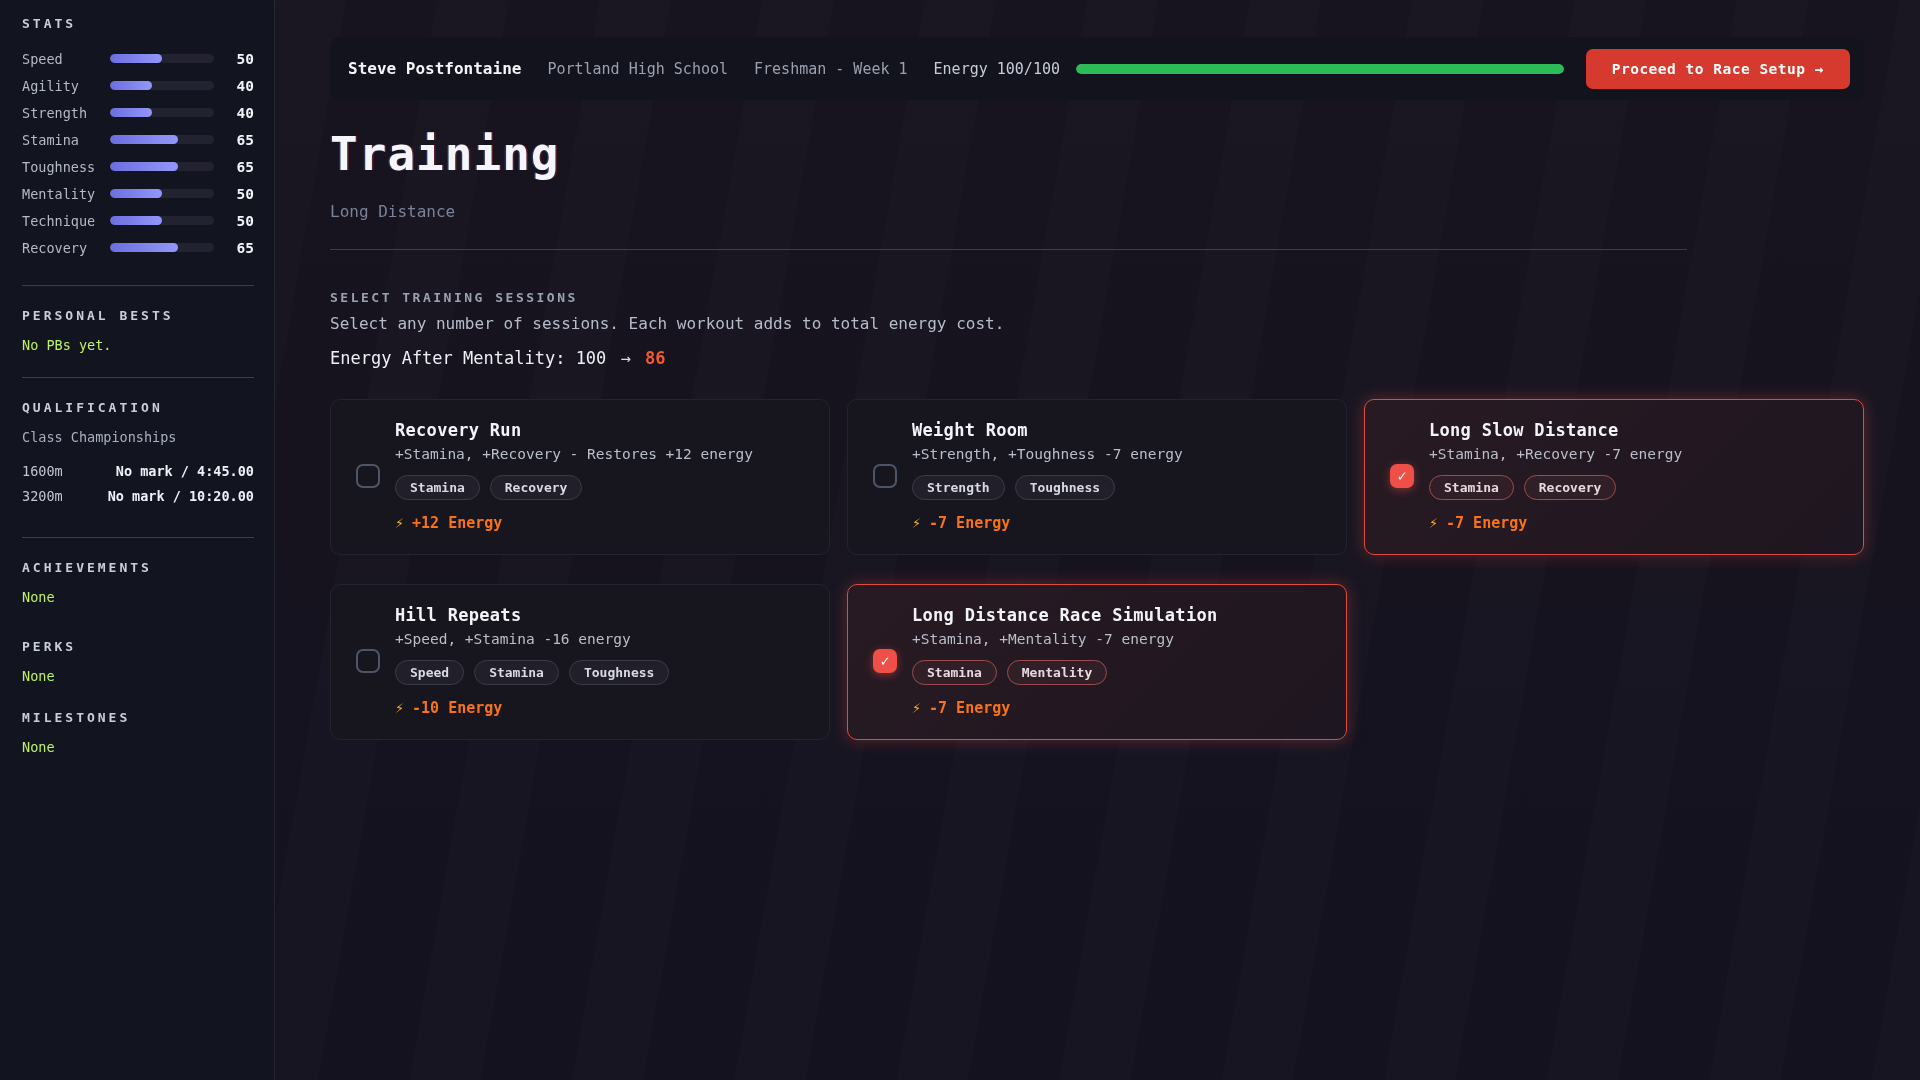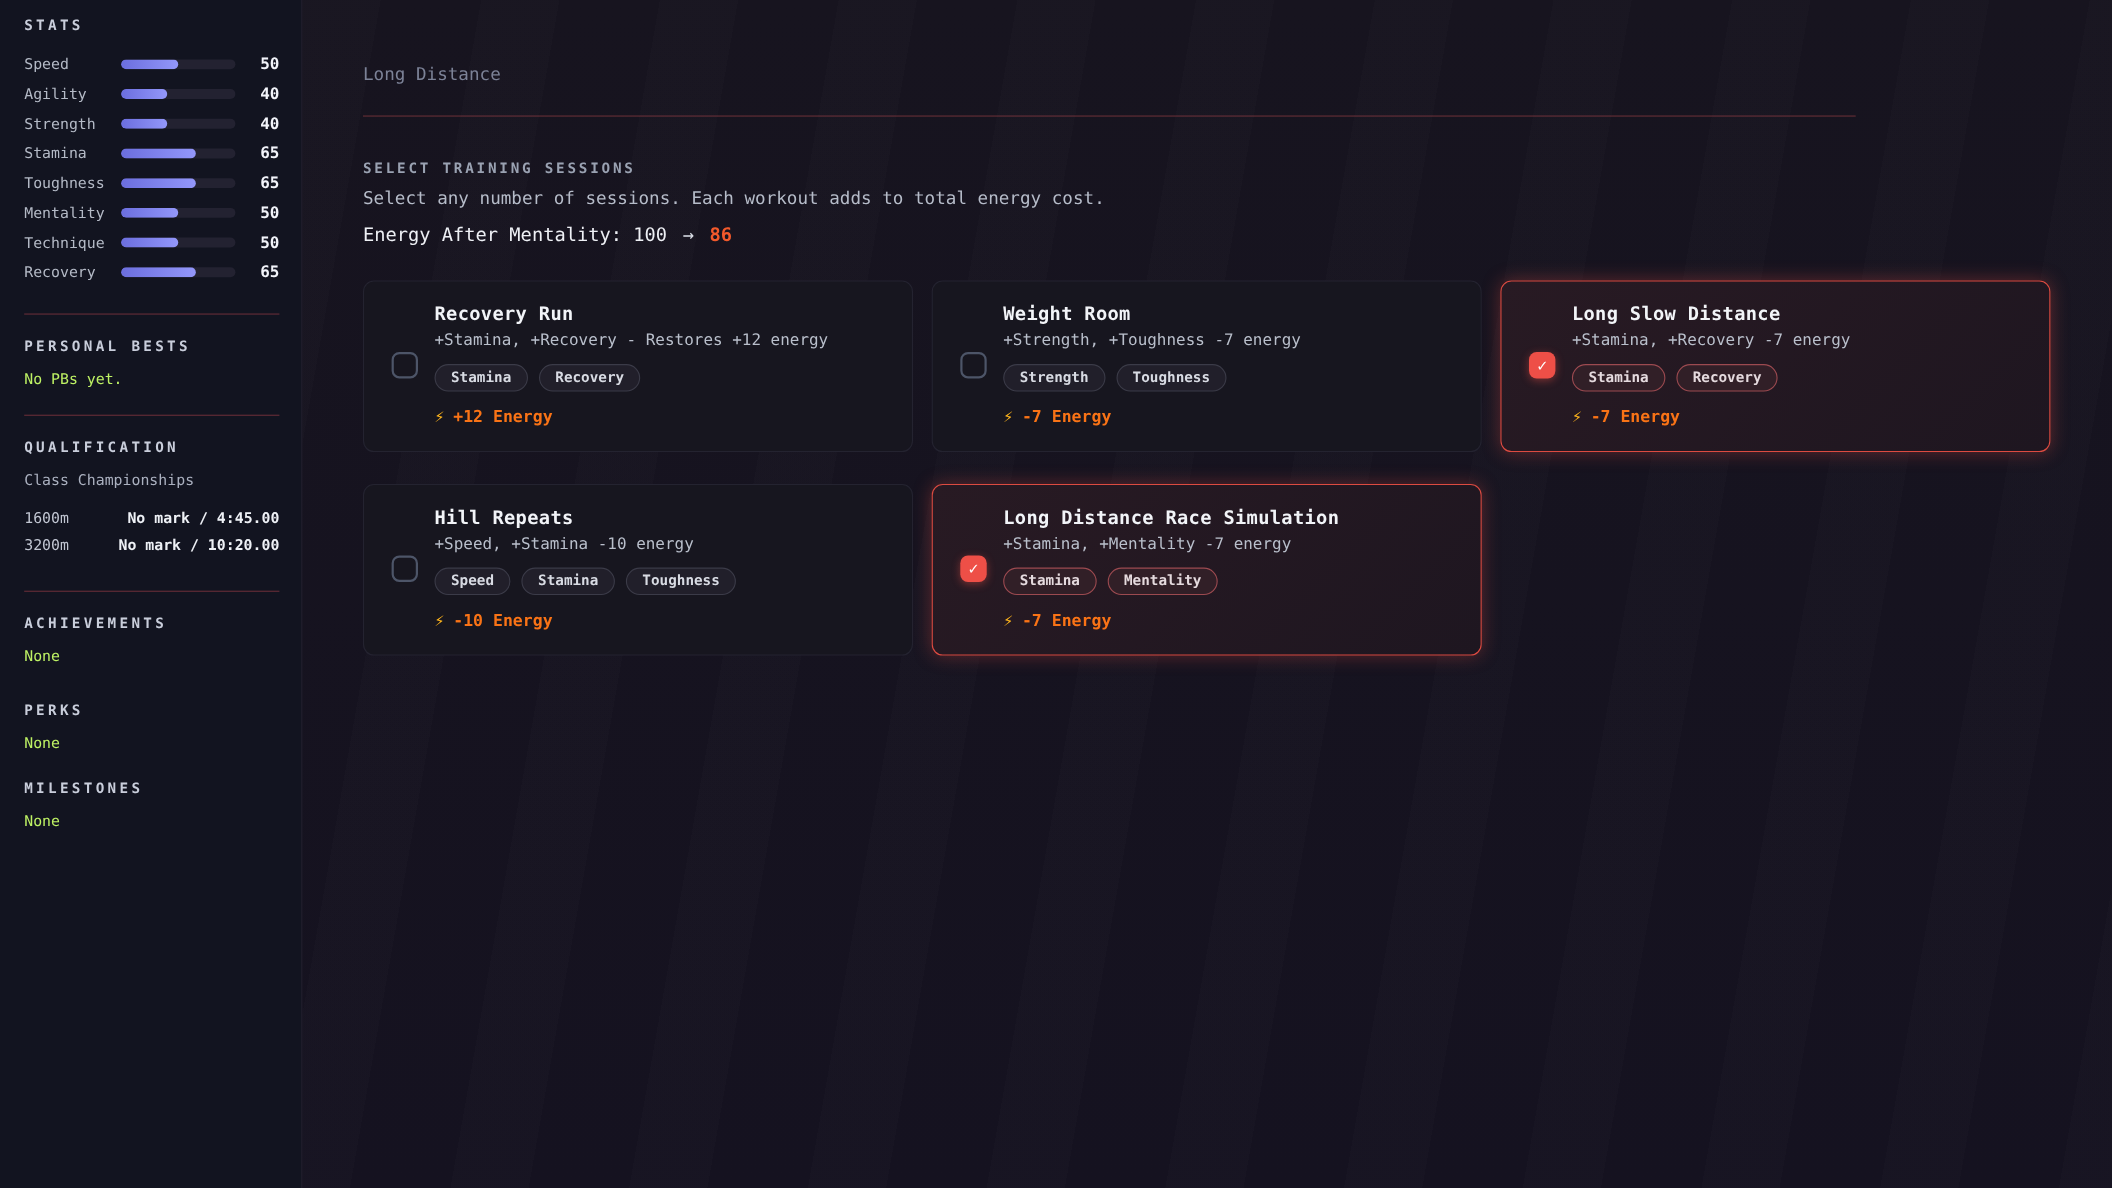--- a/index.html
+++ b/index.html
@@ -227,21 +227,32 @@
   <div class="side-section-title">PERKS</div>
   <div class="side-muted">None</div>
 
   <div class="side-gap-sm"></div>
   <div class="side-section-title">MILESTONES</div>
   <div class="side-muted">None</div>
 </aside>
 
 <main class="main">
 
-
+  <div class="topbar">
+    <span class="tb-name">Steve Postfontaine</span>
+    <span class="tb-meta">Portland High School</span>
+    <span class="tb-meta">Freshman - Week 1</span>
+    <span class="tb-energy-label">Energy 100/100</span>
+    <div class="tb-energy-track">
+      <div class="tb-energy-fill" id="energy-fill" style="width: 100%;"></div>
+    </div>
+    <button class="proceed-btn">Proceed to Race Setup →</button>
+  </div>
+
+  <h1 class="page-title">Training</h1>
   <div class="page-subtitle">Long Distance</div>
   <div class="title-divider"></div>
 
   <div class="section-heading">SELECT TRAINING SESSIONS</div>
   <div class="section-desc">Select any number of sessions. Each workout adds to total energy cost.</div>
   <div class="energy-after">
     <span>Energy After Mentality: 100</span>
     <span class="arrow">→</span>
     <span class="after-val">86</span>
   </div>
@@ -291,21 +302,21 @@
           <div class="energy-row">
             <span class="bolt">⚡</span>
             <span>-7 Energy</span>
           </div>
         </div>
       </div>
       <div class="card">
         <div class="checkbox"></div>
         <div class="card-body">
           <div class="card-title">Hill Repeats</div>
-          <div class="card-desc">+Speed, +Stamina -10 energy</div>
+          <div class="card-desc">+Speed, +Stamina -16 energy</div>
           <div class="tag-row">
             <span class="tag">Speed</span>
             <span class="tag">Stamina</span>
             <span class="tag">Toughness</span>
           </div>
           <div class="energy-row">
             <span class="bolt">⚡</span>
             <span>-10 Energy</span>
           </div>
         </div>

